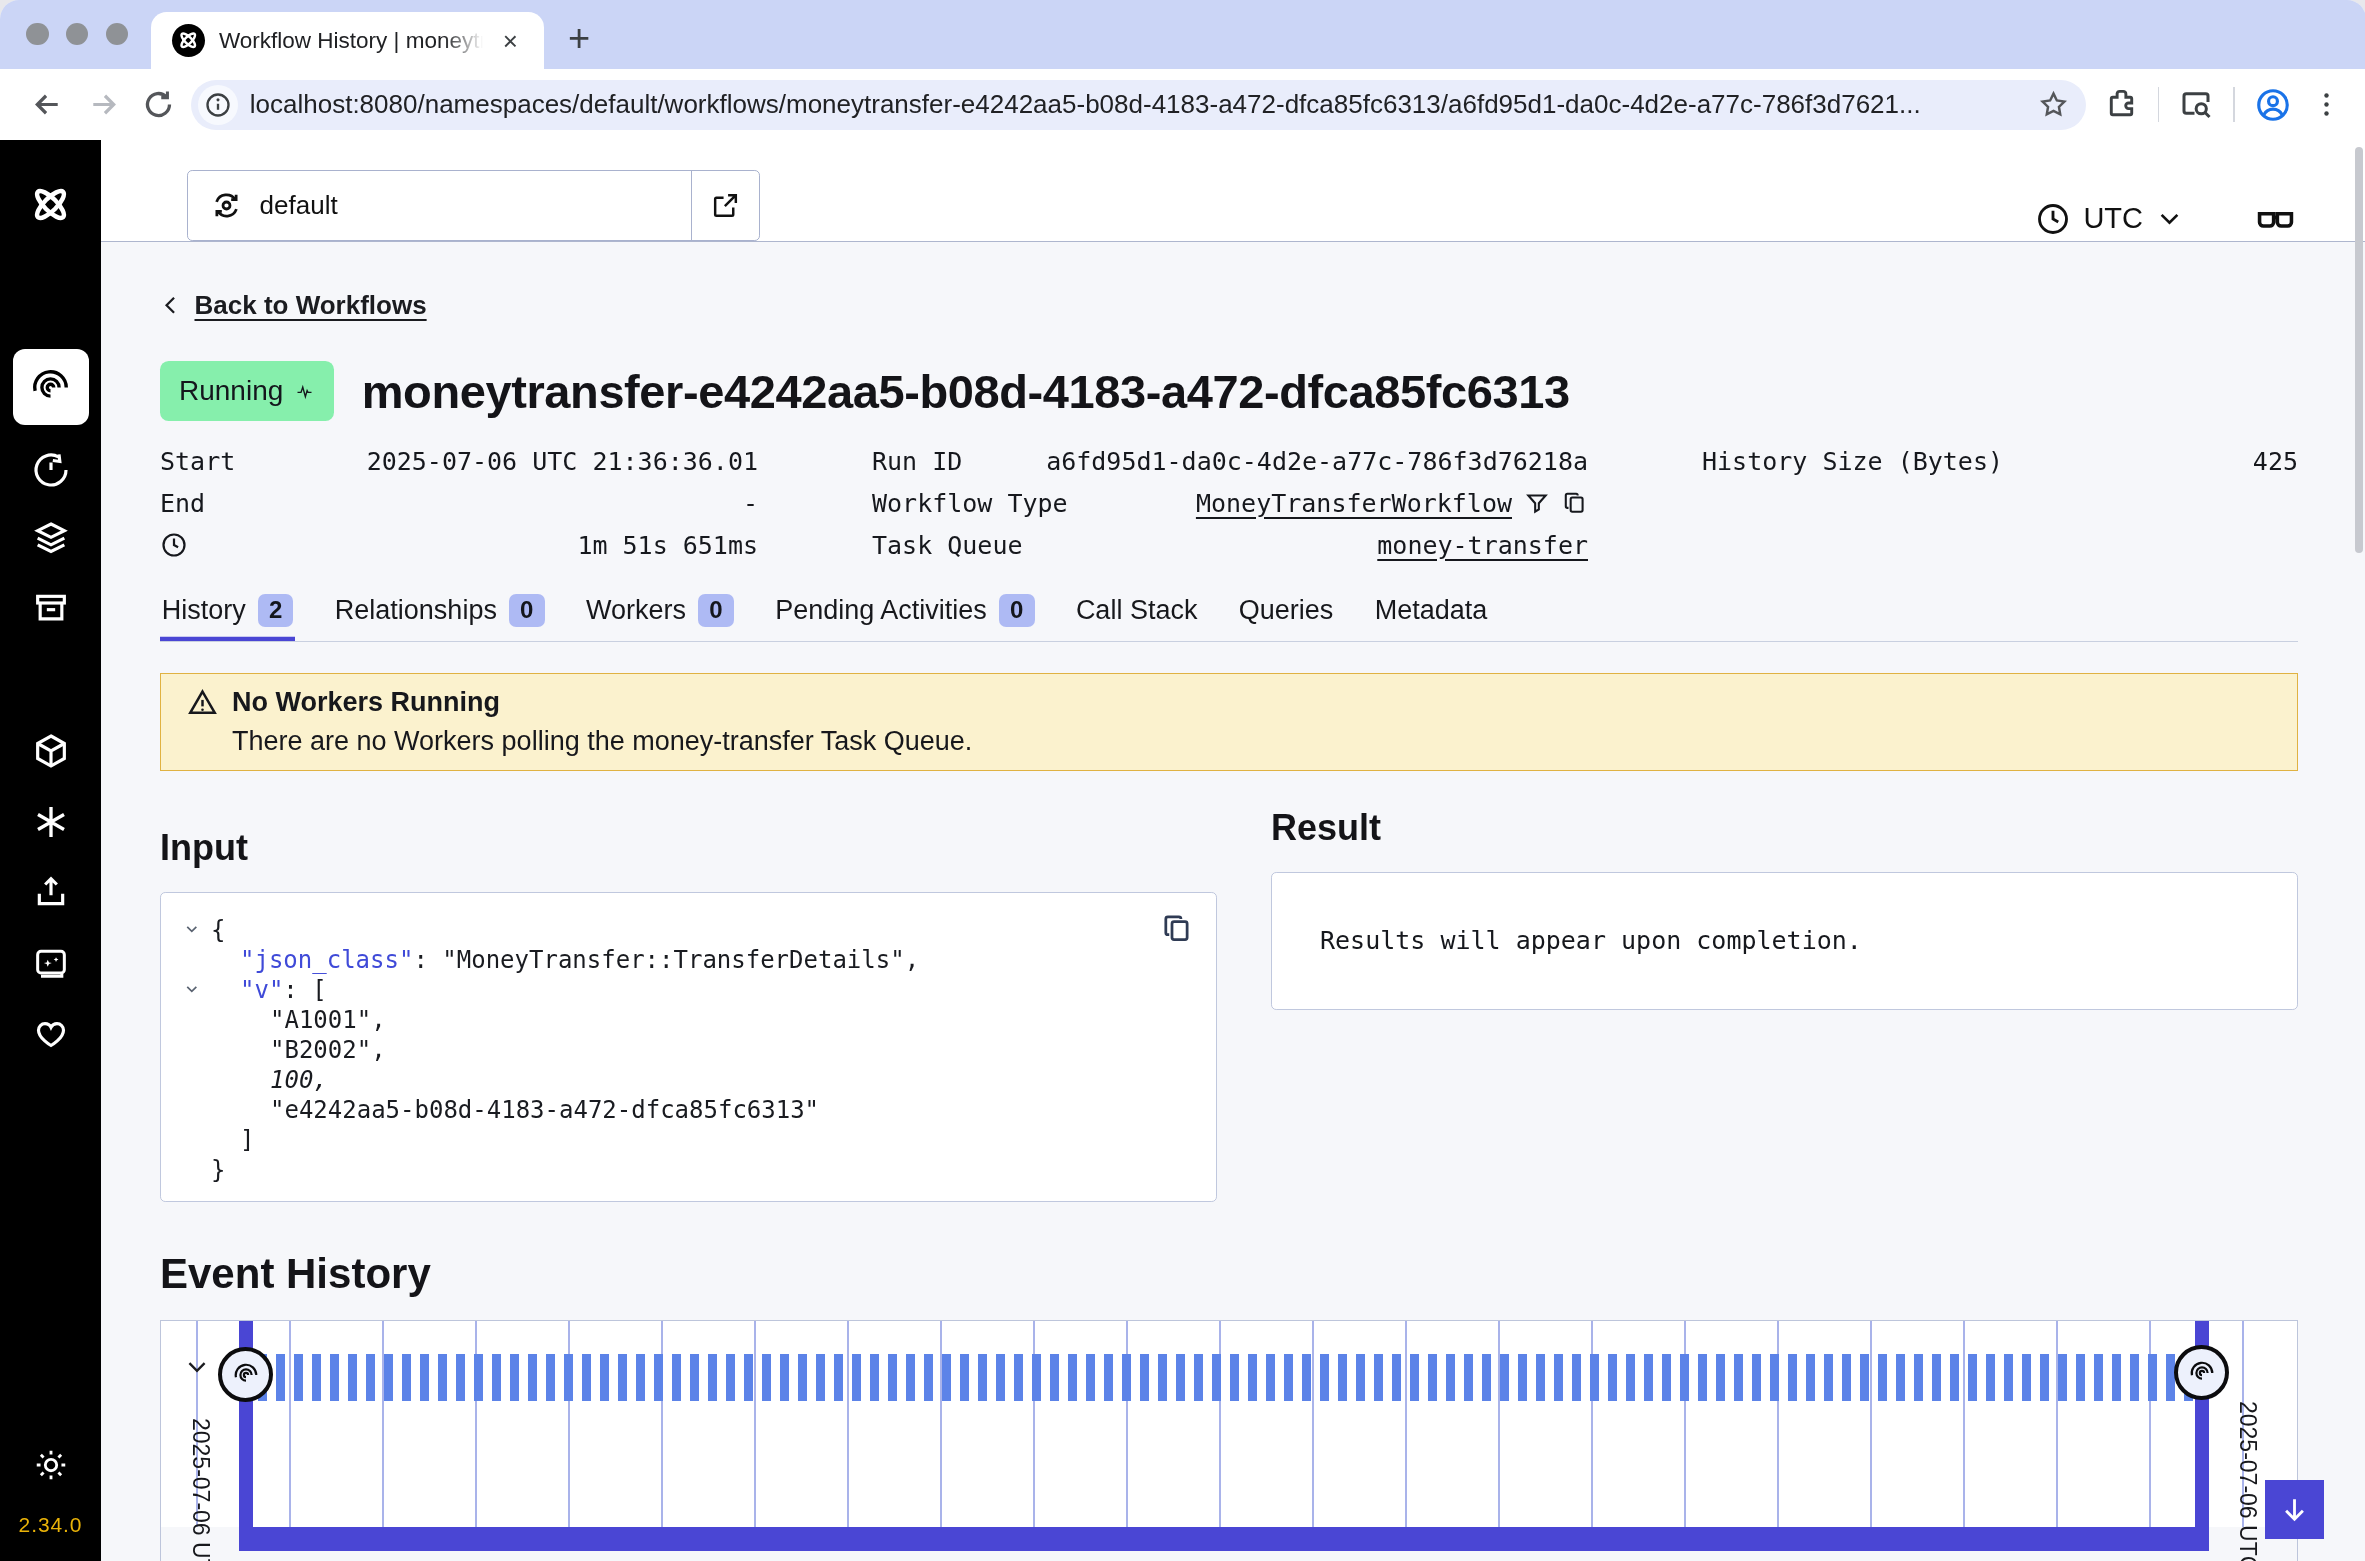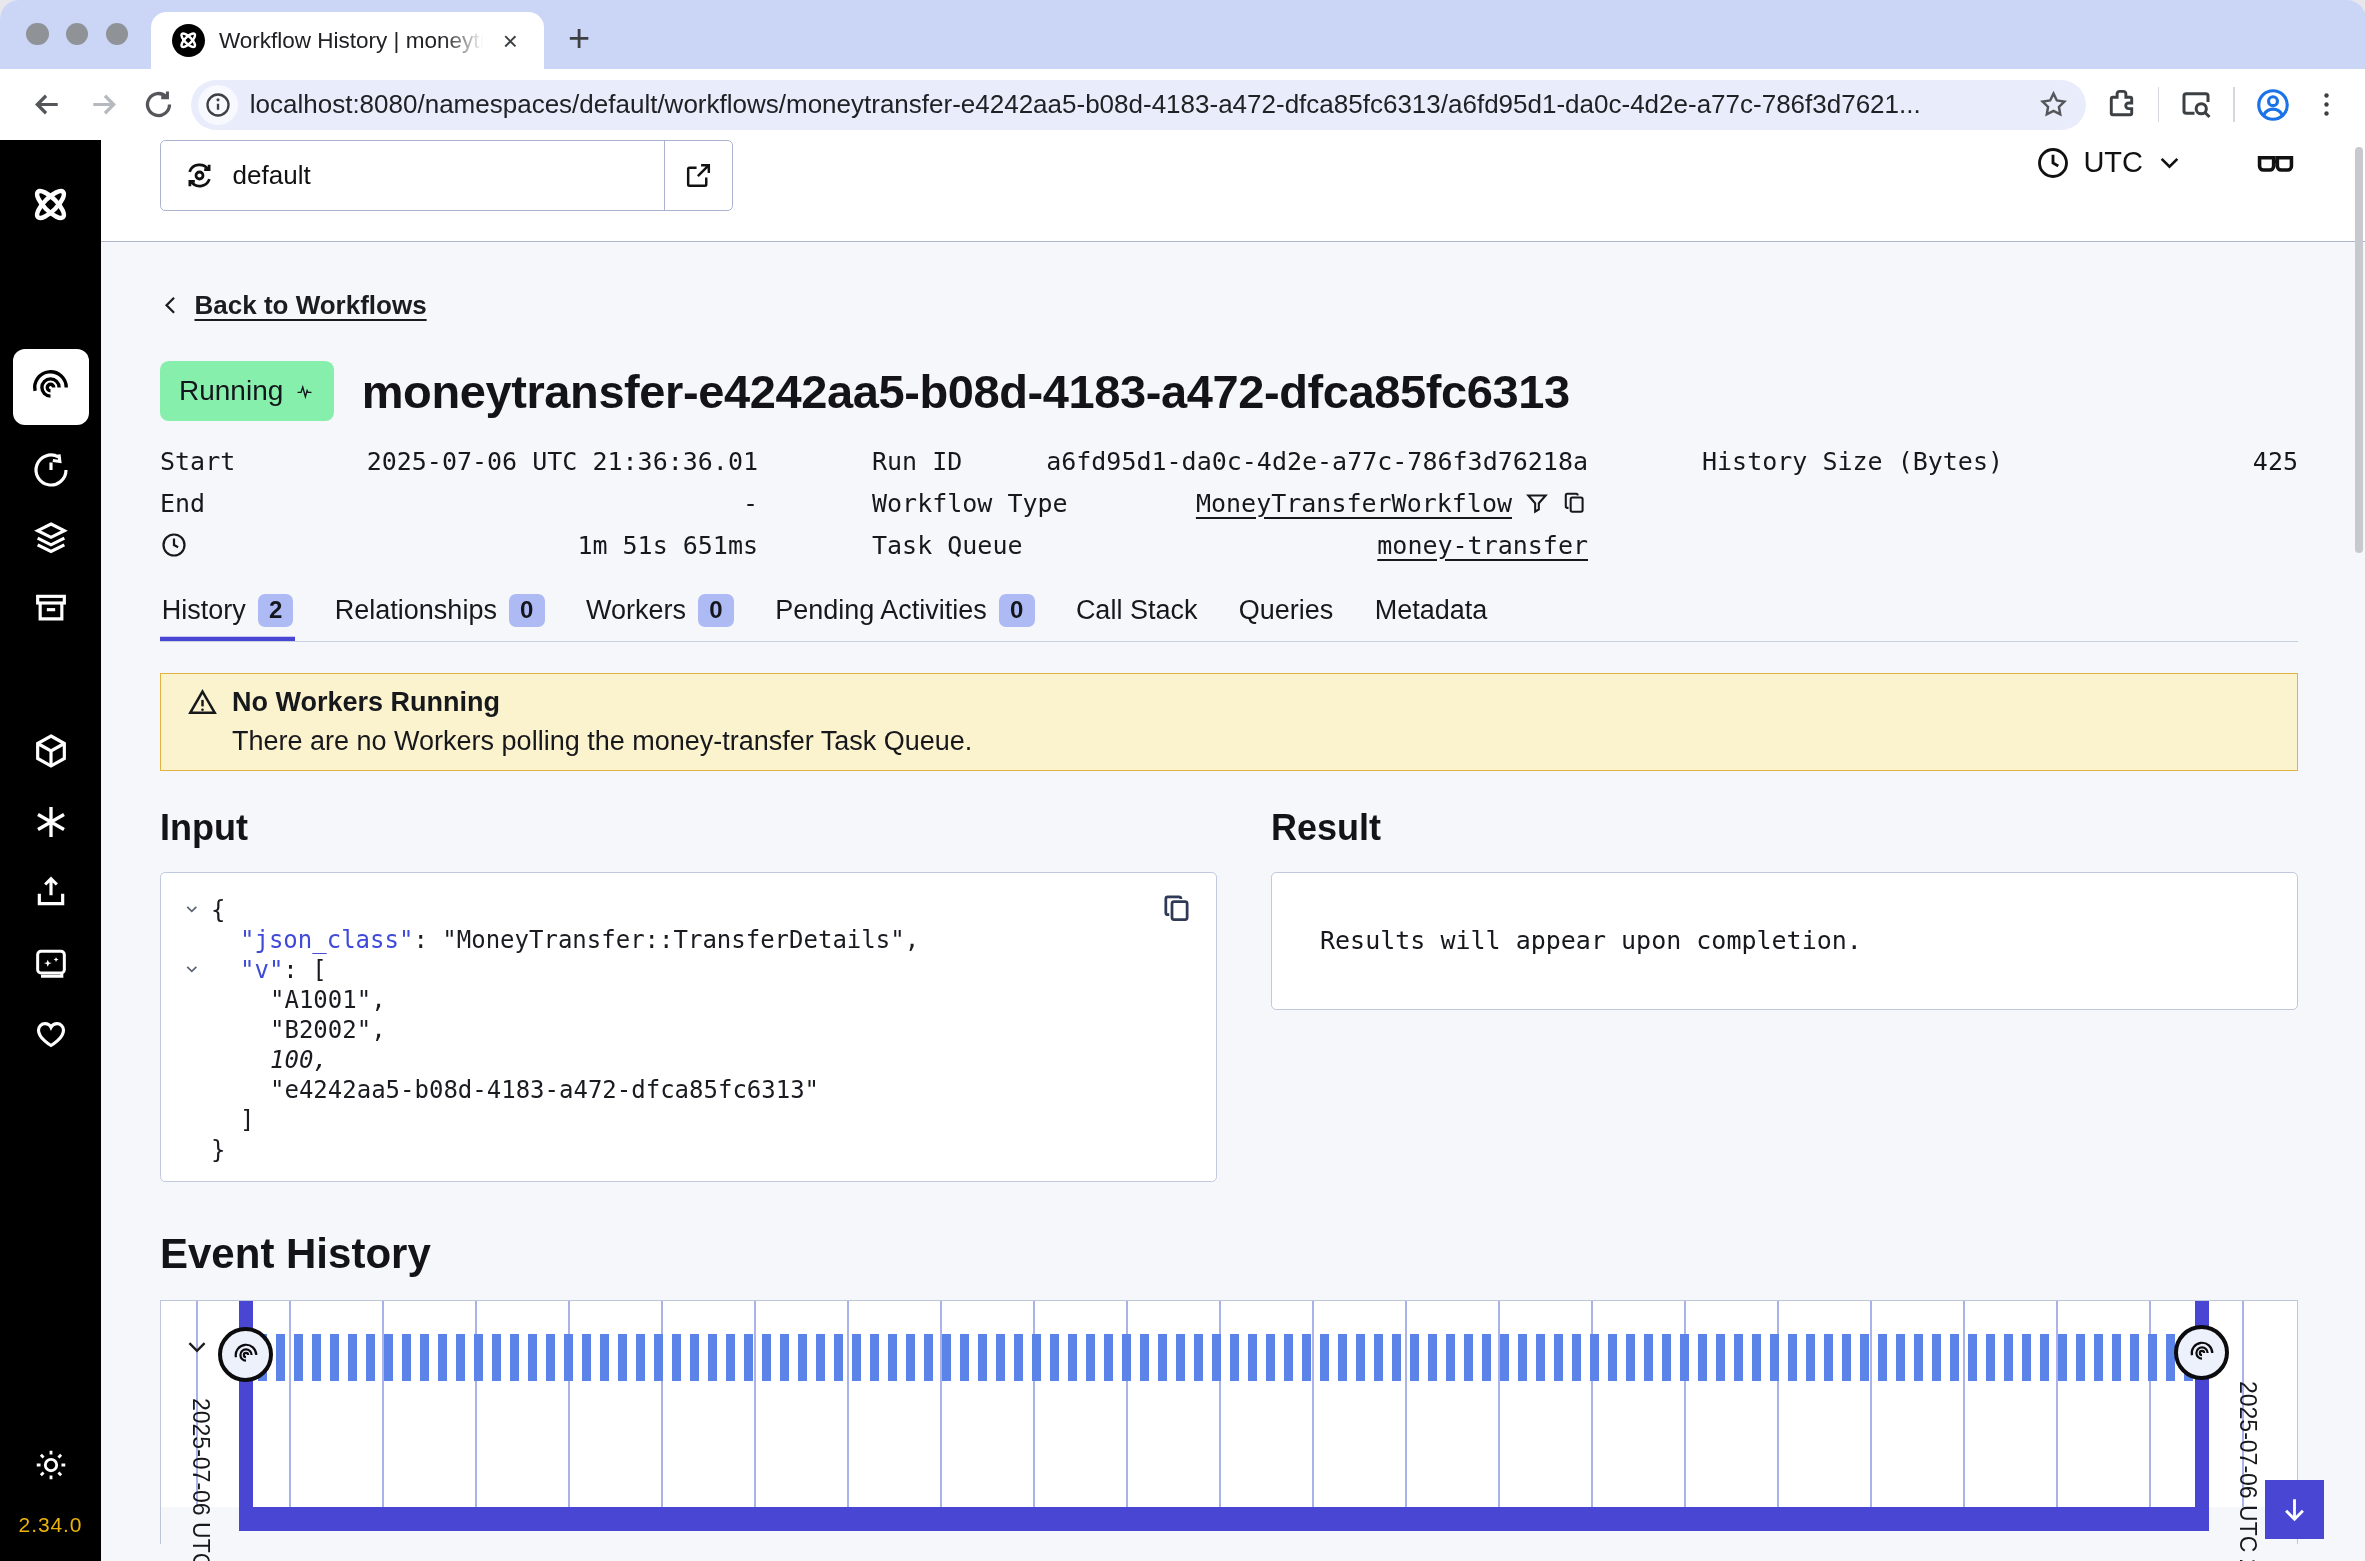--- a/index.html
+++ b/index.html
@@ -27,21 +27,21 @@
   .vdiv { width:1.7px; height:35px; background:#D4D7DE; }
 
   
   .app { display:flex; height:1423px; }
   .sidebar { width:101px; background:#000; display:flex; flex-direction:column; align-items:center; flex:none; }
   .side-item { width:48px; height:48px; display:flex; align-items:center; justify-content:center; }
   .side-tile { width:76px; height:76px; background:#fff; border-radius:12px; display:flex; align-items:center; justify-content:center; }
   .side-version { color:#eab308; font-size:21px; letter-spacing:0.9px; }
 
   .main { position:relative; flex:1; display:flex; flex-direction:column; background:#F6F7FA; min-width:0; }
-  .topbar { height:102px; background:#fff; border-bottom:1.7px solid #AEB6CE; display:flex; align-items:flex-start; padding:0 68px 0 59px; flex:none; }
+  .topbar { height:102px; background:#fff; border-bottom:1.7px solid #AEB6CE; display:flex; align-items:flex-end; padding:0 68px 0 86px; flex:none; }
   .ns-box { display:flex; align-items:stretch; height:71px; border:1.7px solid #A9B2CE; border-radius:5.2px; background:#fff; width:573px; }
   .ns-main { display:flex; align-items:center; gap:15.6px; padding:0 21px; flex:1; }
   .ns-label { font-size:26px; color:#111; }
   .ns-ext { width:68px; border-left:1.7px solid #A9B2CE; display:flex; align-items:center; justify-content:center; }
   .topbar-right { margin-left:auto; display:flex; align-items:center; gap:69px; }
   .tz { display:flex; align-items:center; gap:12px; }
   .tz-label { font-size:29px; color:#111; }
 
   .content { padding:0 68px 0 59px; flex:1; }
 
@@ -65,21 +65,21 @@
   .tabitem { display:flex; align-items:center; gap:12px; padding:5.2px 1.7px 14px; font-size:27px; font-weight:500; color:#17181c; }
   .tabitem.active { box-shadow:inset 0 -4.3px 0 #4A46D4; }
   .countbadge { background:#AEBAF4; color:#14161c; border-radius:7px; padding:2.6px 11.2px; font-size:24px; font-weight:600; }
 
   .warnbox { margin-top:31px; background:#FBF2CE; border:1.7px solid #E0B242; border-radius:0; padding:13px 26px; }
   .warn-title-row { display:flex; align-items:center; gap:14px; }
   .warn-title { font-size:27px; font-weight:700; color:#17181c; }
   .warn-msg { font-size:27px; color:#17181c; margin:8.6px 0 0 45px; }
 
   .panels { margin-top:36px; display:flex; gap:54px; align-items:flex-start; }
-  .panel-input { width:1057px; flex:none; }
+  .panel-input { width:1057px; flex:none;margin-top:20px; }
   .panel-result { flex:1; }
   .panel-h { font-size:36px; font-weight:700; color:#141418; }
   .codebox { position:relative; margin-top:22.5px; background:#fff; border:1.7px solid #C0C8DE; border-radius:5.2px; padding:22.5px 17.3px 21px 12px; height:310px; overflow:hidden; }
   .code-line { display:flex; font-family:"DejaVu Sans Mono", monospace; font-size:24px; line-height:30px; color:#191b20; white-space:pre; }
   .code-line .gutter { width:38px; flex:none; display:flex; justify-content:center; padding-top:5.2px; }
   .tok-key { color:#3F4AD8; }
   .copybtn { position:absolute; top:19px; right:22.5px; }
   .resultbox { margin-top:22.5px; background:#fff; border:1.7px solid #C0C8DE; border-radius:5.2px; height:138px; display:flex; align-items:center; padding:0 48px; }
   .result-text { font-family:"DejaVu Sans Mono", monospace; font-size:25px; color:#16181d; }
 

